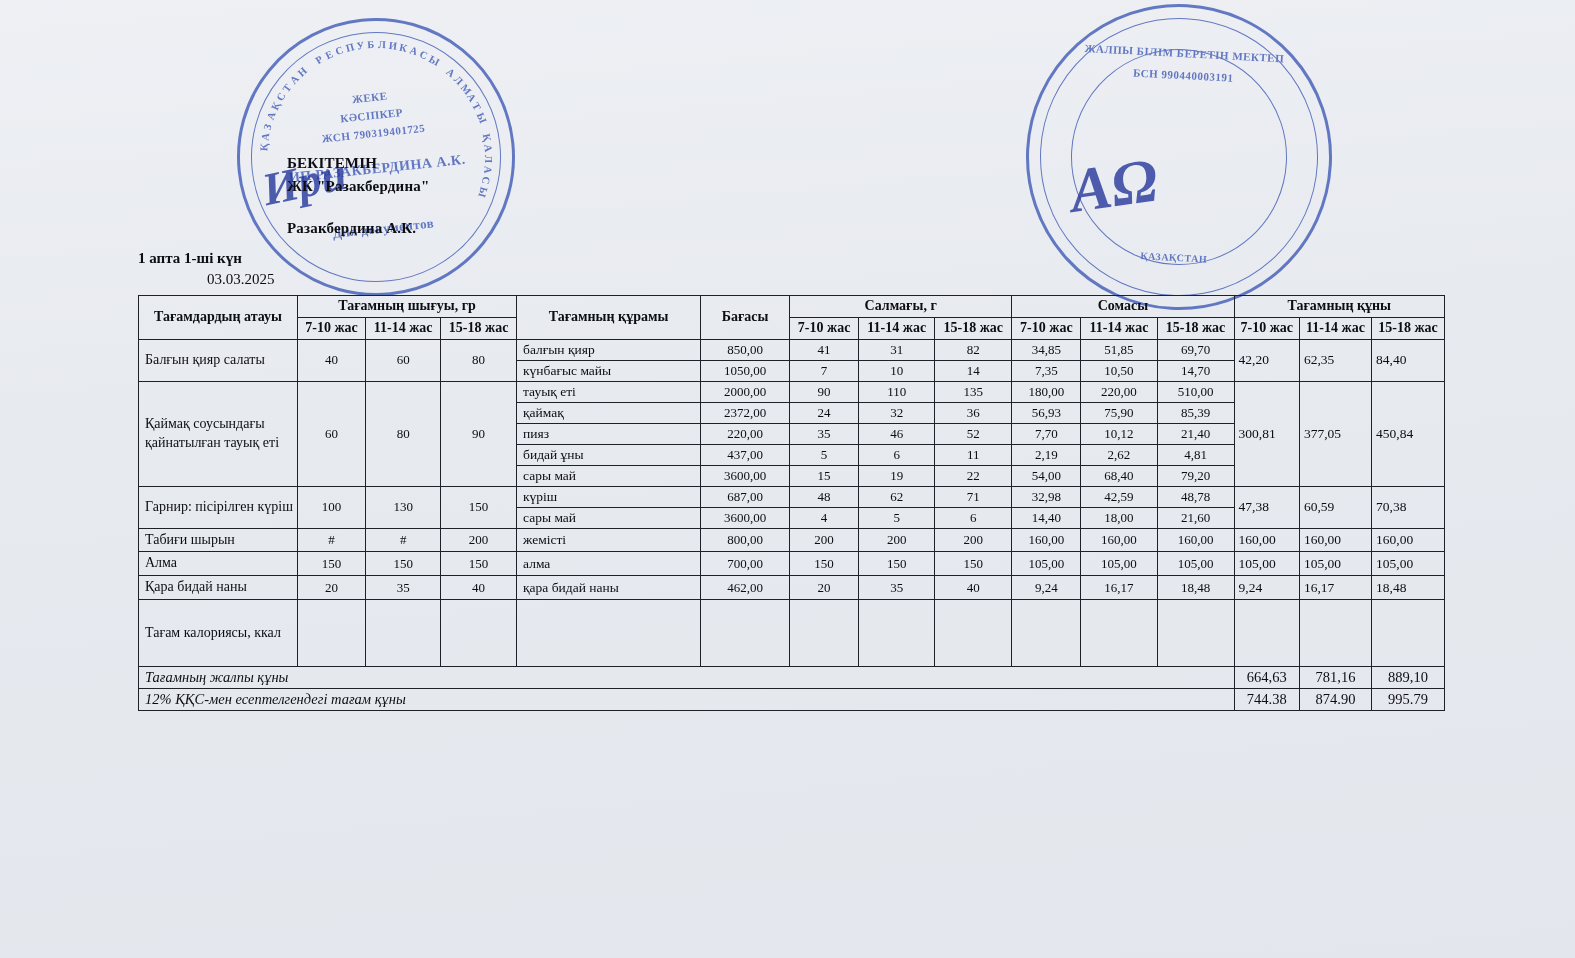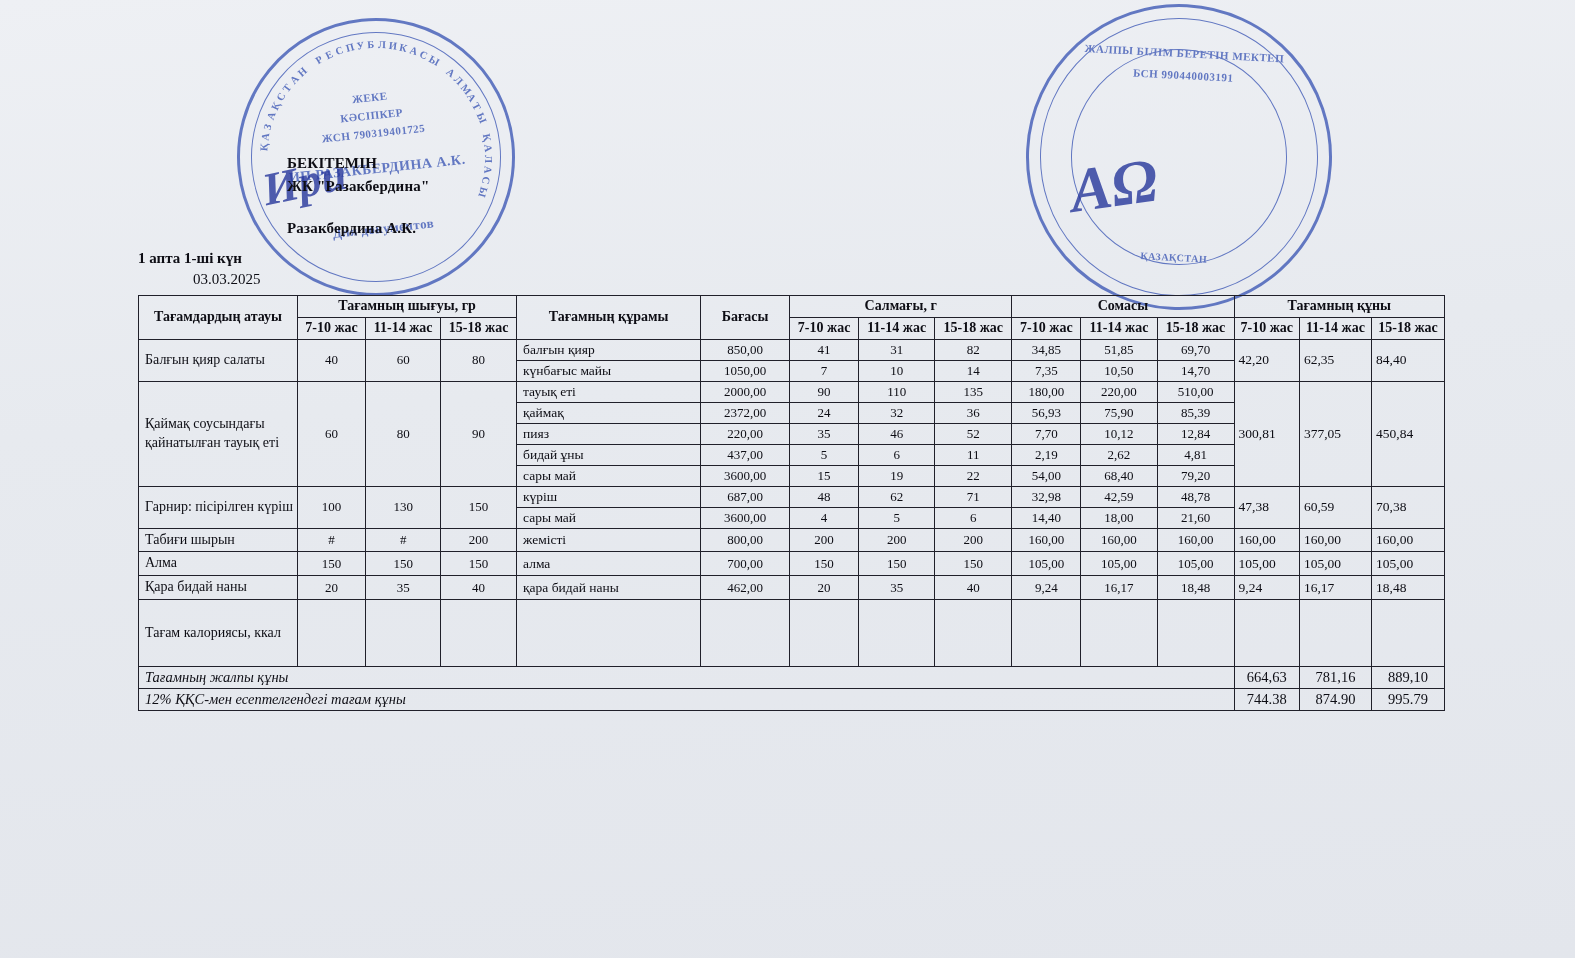--- a/index.html
+++ b/index.html
@@ -37,21 +37,21 @@
 
   .date-block {
     position: absolute;
     left: 138px;
     top: 250px;
     font-size: 15px;
     font-weight: bold;
   }
   .date-block .d2 {
     display:block;
-    margin-left: 55px;
+    margin-left: 69px;
     margin-top: 4px;
     font-weight: normal;
   }
 
   
   .stamp {
     position: absolute;
     border-radius: 50%;
     border: 3px solid #2e4bb0;
     opacity: .72;
@@ -316,21 +316,21 @@
           <td class="num">85,39</td>
         </tr>
         <tr>
           <td class="comp l">пияз</td>
           <td class="num">220,00</td>
           <td class="num">35</td>
           <td class="num">46</td>
           <td class="num">52</td>
           <td class="num">7,70</td>
           <td class="num">10,12</td>
-          <td class="num">12,84</td>
+          <td class="num">21,40</td>
         </tr>
         <tr>
           <td class="comp l">бидай ұны</td>
           <td class="num">437,00</td>
           <td class="num">5</td>
           <td class="num">6</td>
           <td class="num">11</td>
           <td class="num">2,19</td>
           <td class="num">2,62</td>
           <td class="num">4,81</td>

